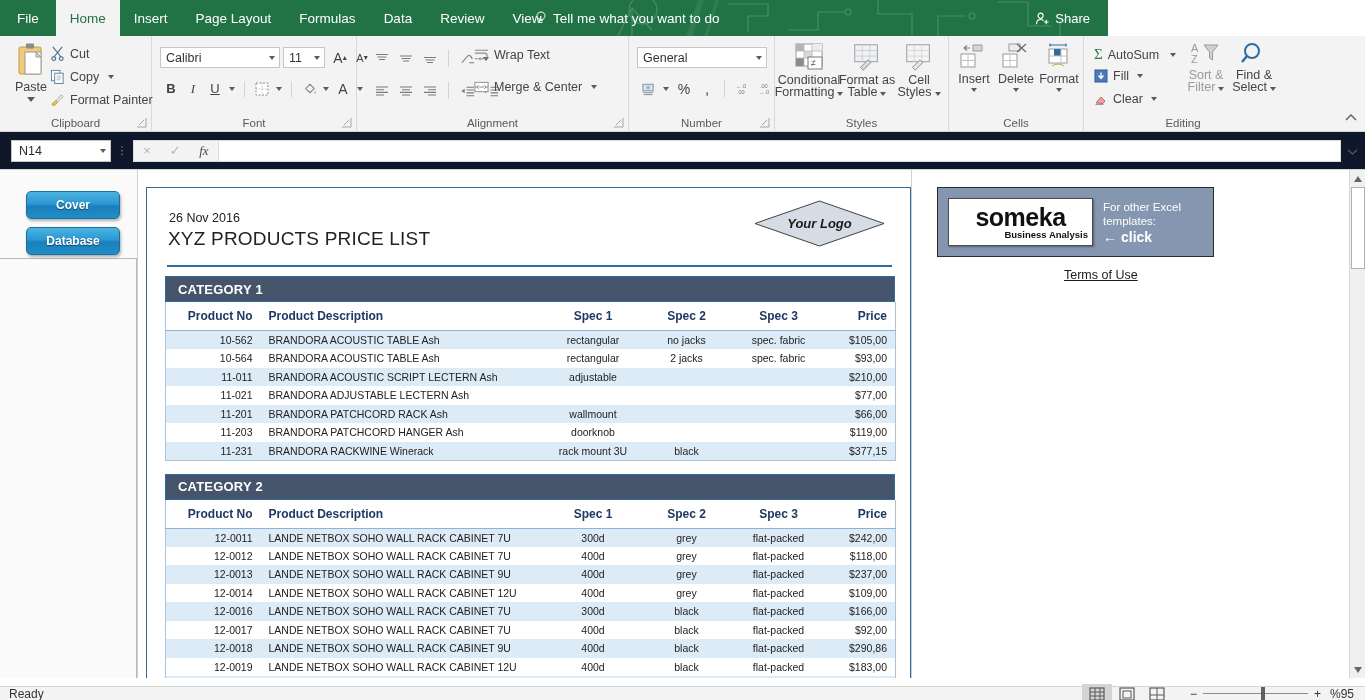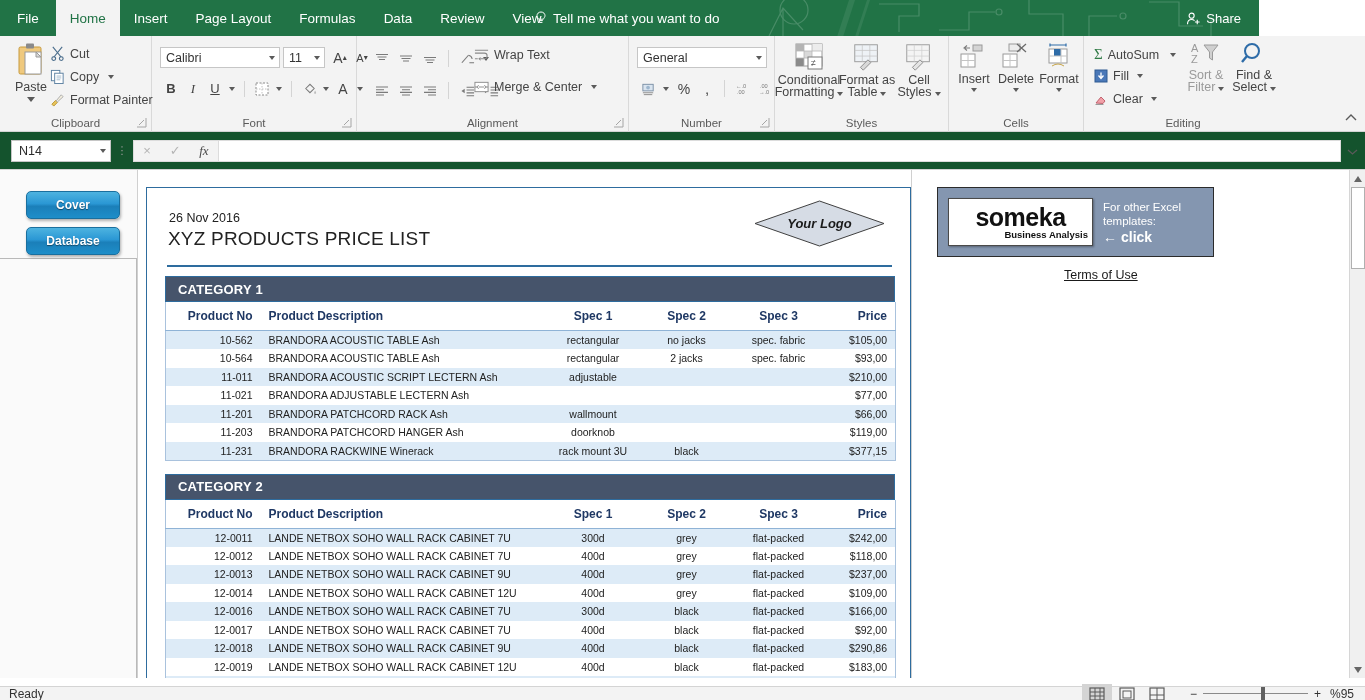--- a/index.html
+++ b/index.html
@@ -8,21 +8,21 @@
     overflow: hidden;
     font-family: "Liberation Sans", sans-serif;
     background: #ffffff;
     -webkit-font-smoothing: antialiased;
   }
 
   
   #app { position: relative; width: 1365px; height: 700px; }
 
   .titlebar {
-    position: absolute; left: 0; top: 0; width: 1259px; height: 36px;
+    position: absolute; left: 0; top: 0; width: 1108px; height: 36px;
     background: #217346; overflow: hidden;
   }
   .titlebar-decor {
     position: absolute; right: 0; top: 0; width: 560px; height: 36px;
     opacity: .22; pointer-events: none;
   }
   .tabs { position: absolute; left: 0; top: 0; height: 36px; display: flex; align-items: stretch; }
   .tab {
     display: flex; align-items: center; padding: 0 14px;
     color: #ffffff; font-size: 13.5px; height: 36px; white-space: nowrap;
@@ -80,21 +80,21 @@
   .combo .caret { margin-left: auto; }
   .fbtn {
     width: 22px; height: 21px; display: flex; align-items: center; justify-content: center;
     font-size: 13px; color: #444;
   }
   .sep-v { width: 1px; background: #d4d4d4; }
 
   
   .fbar {
     position: absolute; left: 0; top: 132px; width: 1365px; height: 38px;
-    background: #14532d; border-bottom: 1px solid #d4d4d4;
+    background: #0f172a; border-bottom: 1px solid #d4d4d4;
     display: flex; align-items: center; padding: 0 4px;
   }
   .namebox {
     width: 100px; height: 22px; border: 1px solid #c6c6c6; background: #fff;
     display: flex; align-items: center; padding: 0 4px 0 7px;
     font-size: 12.5px; color: #2b2b2b; margin-left: 7px;
   }
   .fbar-dots { width: 22px; text-align: center; color: #9a9a9a; font-size: 11px; letter-spacing: 0; }
   .fbar-btns {
     width: 86px; height: 22px; border: 1px solid #dcdcdc; background: #f3f3f3;

